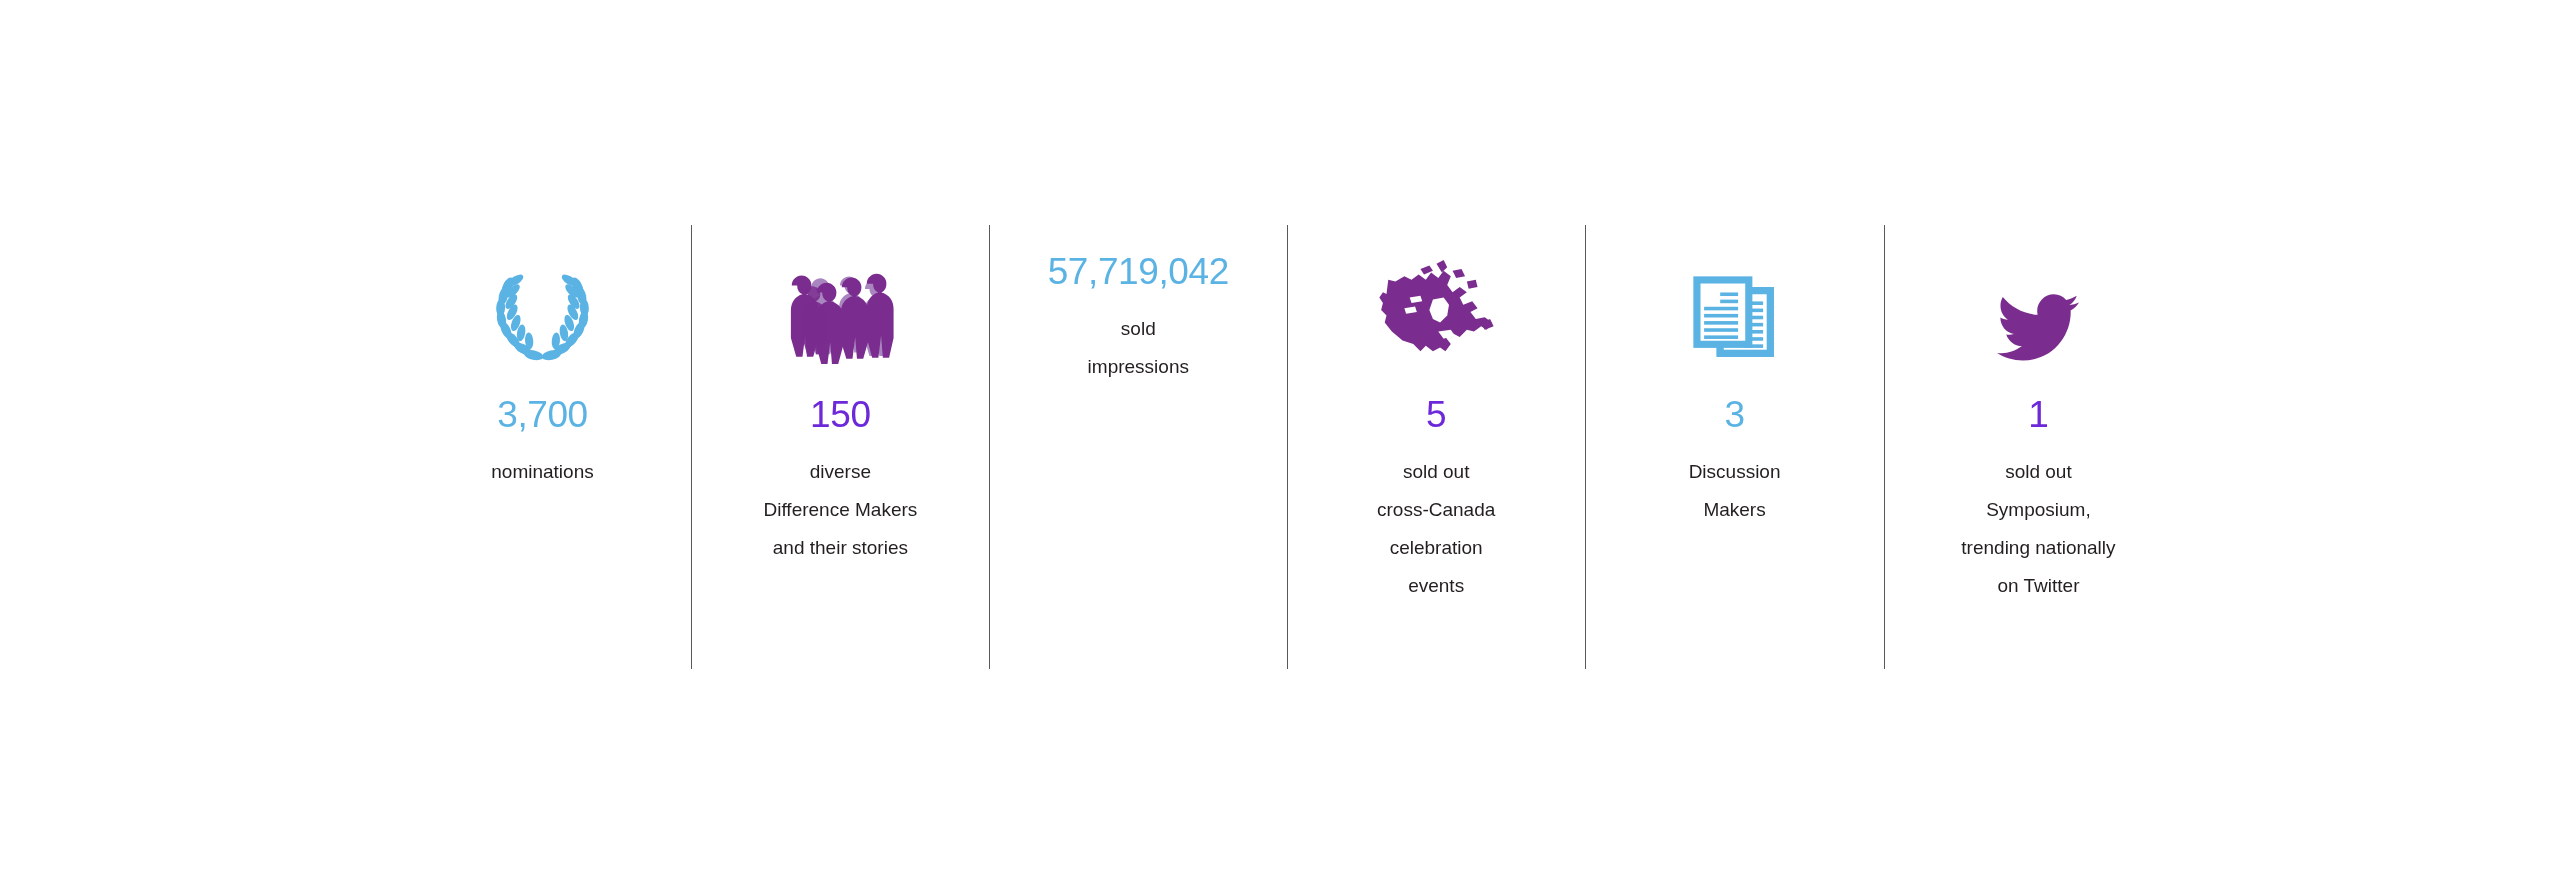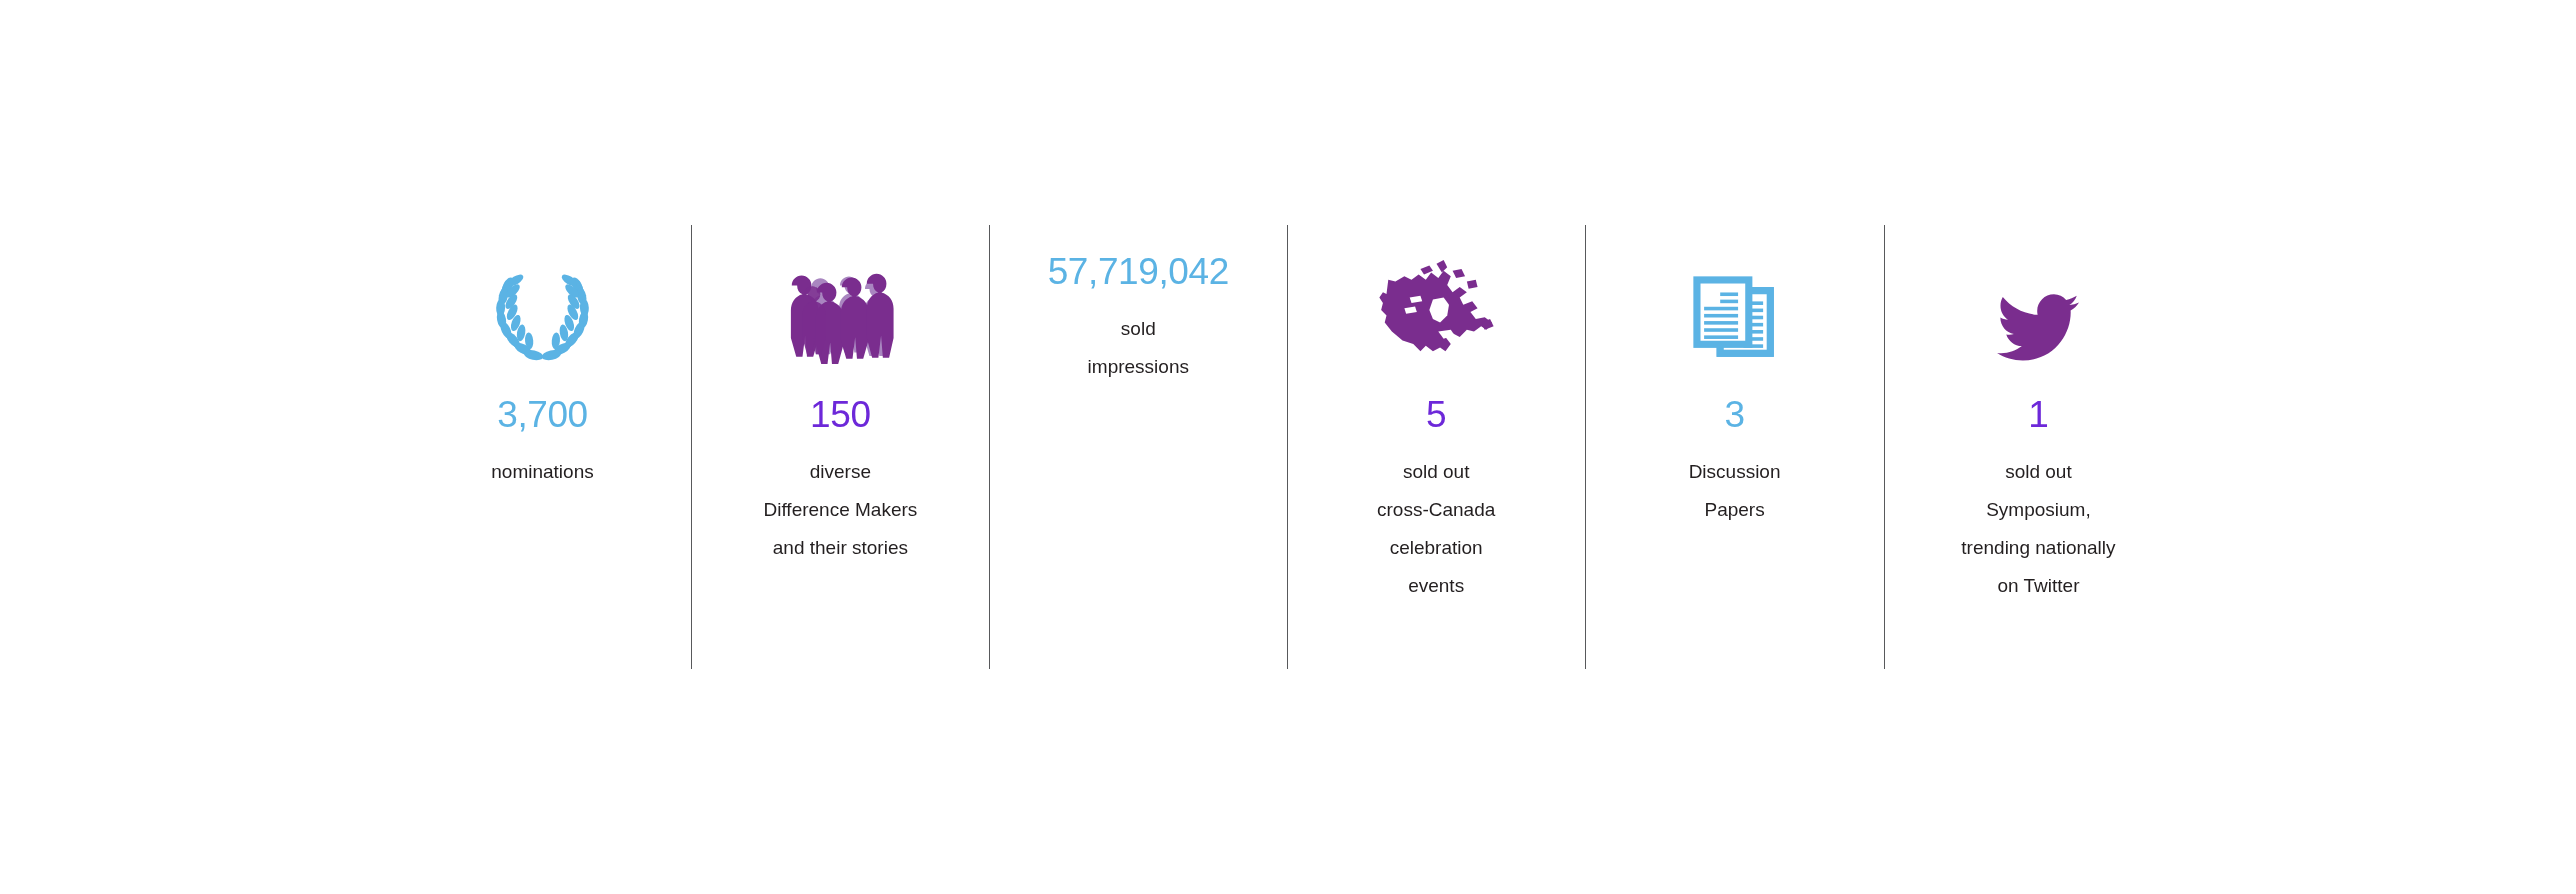--- a/index.html
+++ b/index.html
@@ -251,21 +251,21 @@
             <rect x="18" y="40" width="38" height="4"></rect>
             <rect x="18" y="48" width="38" height="4"></rect>
             <rect x="18" y="56" width="38" height="4"></rect>
             <rect x="18" y="64" width="38" height="4"></rect>
             <rect x="18" y="72" width="38" height="4"></rect>
           </g>
         </svg>
       </div>
       <div class="stat-number blue">3</div>
       <div class="stat-caption">Discussion
-Papers</div>
+Makers</div>
     </div>
 
     <div class="divider"></div>
 
     <div class="stat-col c5">
       <div class="icon-slot">
         <svg width="82" height="70" viewBox="0 0 92 78" aria-hidden="true">
           <path fill="#7a2d8e" d="M92 9.2 c-3.4 1.5 -7 2.5 -10.8 3 c3.9 -2.3 6.9 -6 8.3 -10.4 c-3.6 2.2 -7.6 3.7 -11.9 4.6 C74.2 2.5 69.3 0 63.9 0 C53.5 0 45.1 8.4 45.1 18.8 c0 1.5 0.2 2.9 0.5 4.3 C29.9 22.3 15.9 14.7 6.5 3.2 c-1.6 2.8 -2.6 6.1 -2.6 9.6 c0 6.5 3.3 12.3 8.4 15.7 c-3.1 -0.1 -6 -0.9 -8.5 -2.4 l0 0.2 c0 9.1 6.5 16.7 15.1 18.4 c-1.6 0.4 -3.2 0.7 -5 0.7 c-1.2 0 -2.4 -0.1 -3.5 -0.3 c2.4 7.5 9.3 12.9 17.5 13.1 c-6.4 5 -14.5 8 -23.3 8 c-1.5 0 -3 -0.1 -4.5 -0.3 c8.3 5.3 18.2 8.4 28.9 8.4 c34.7 0 53.7 -28.7 53.7 -53.7 l-0.1 -2.4 C86.3 16.3 89.5 13 92 9.2 Z"></path>
         </svg>
       </div>

